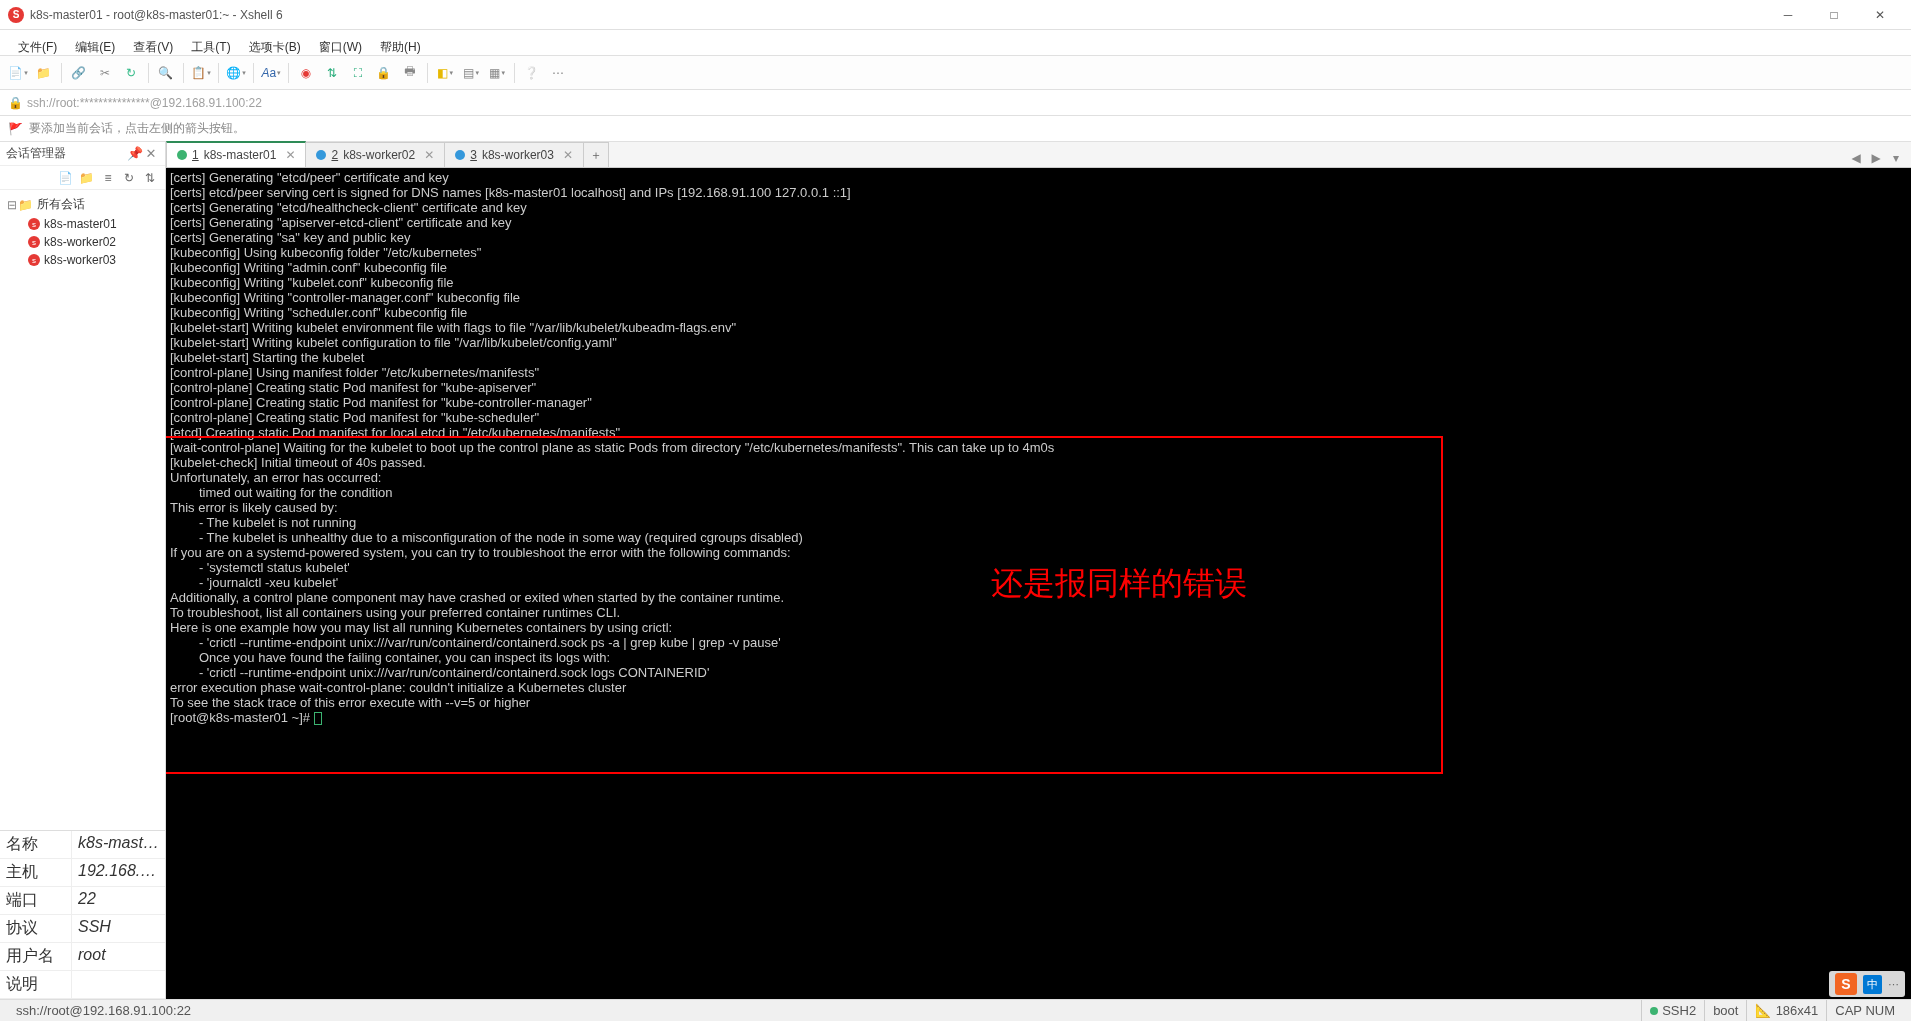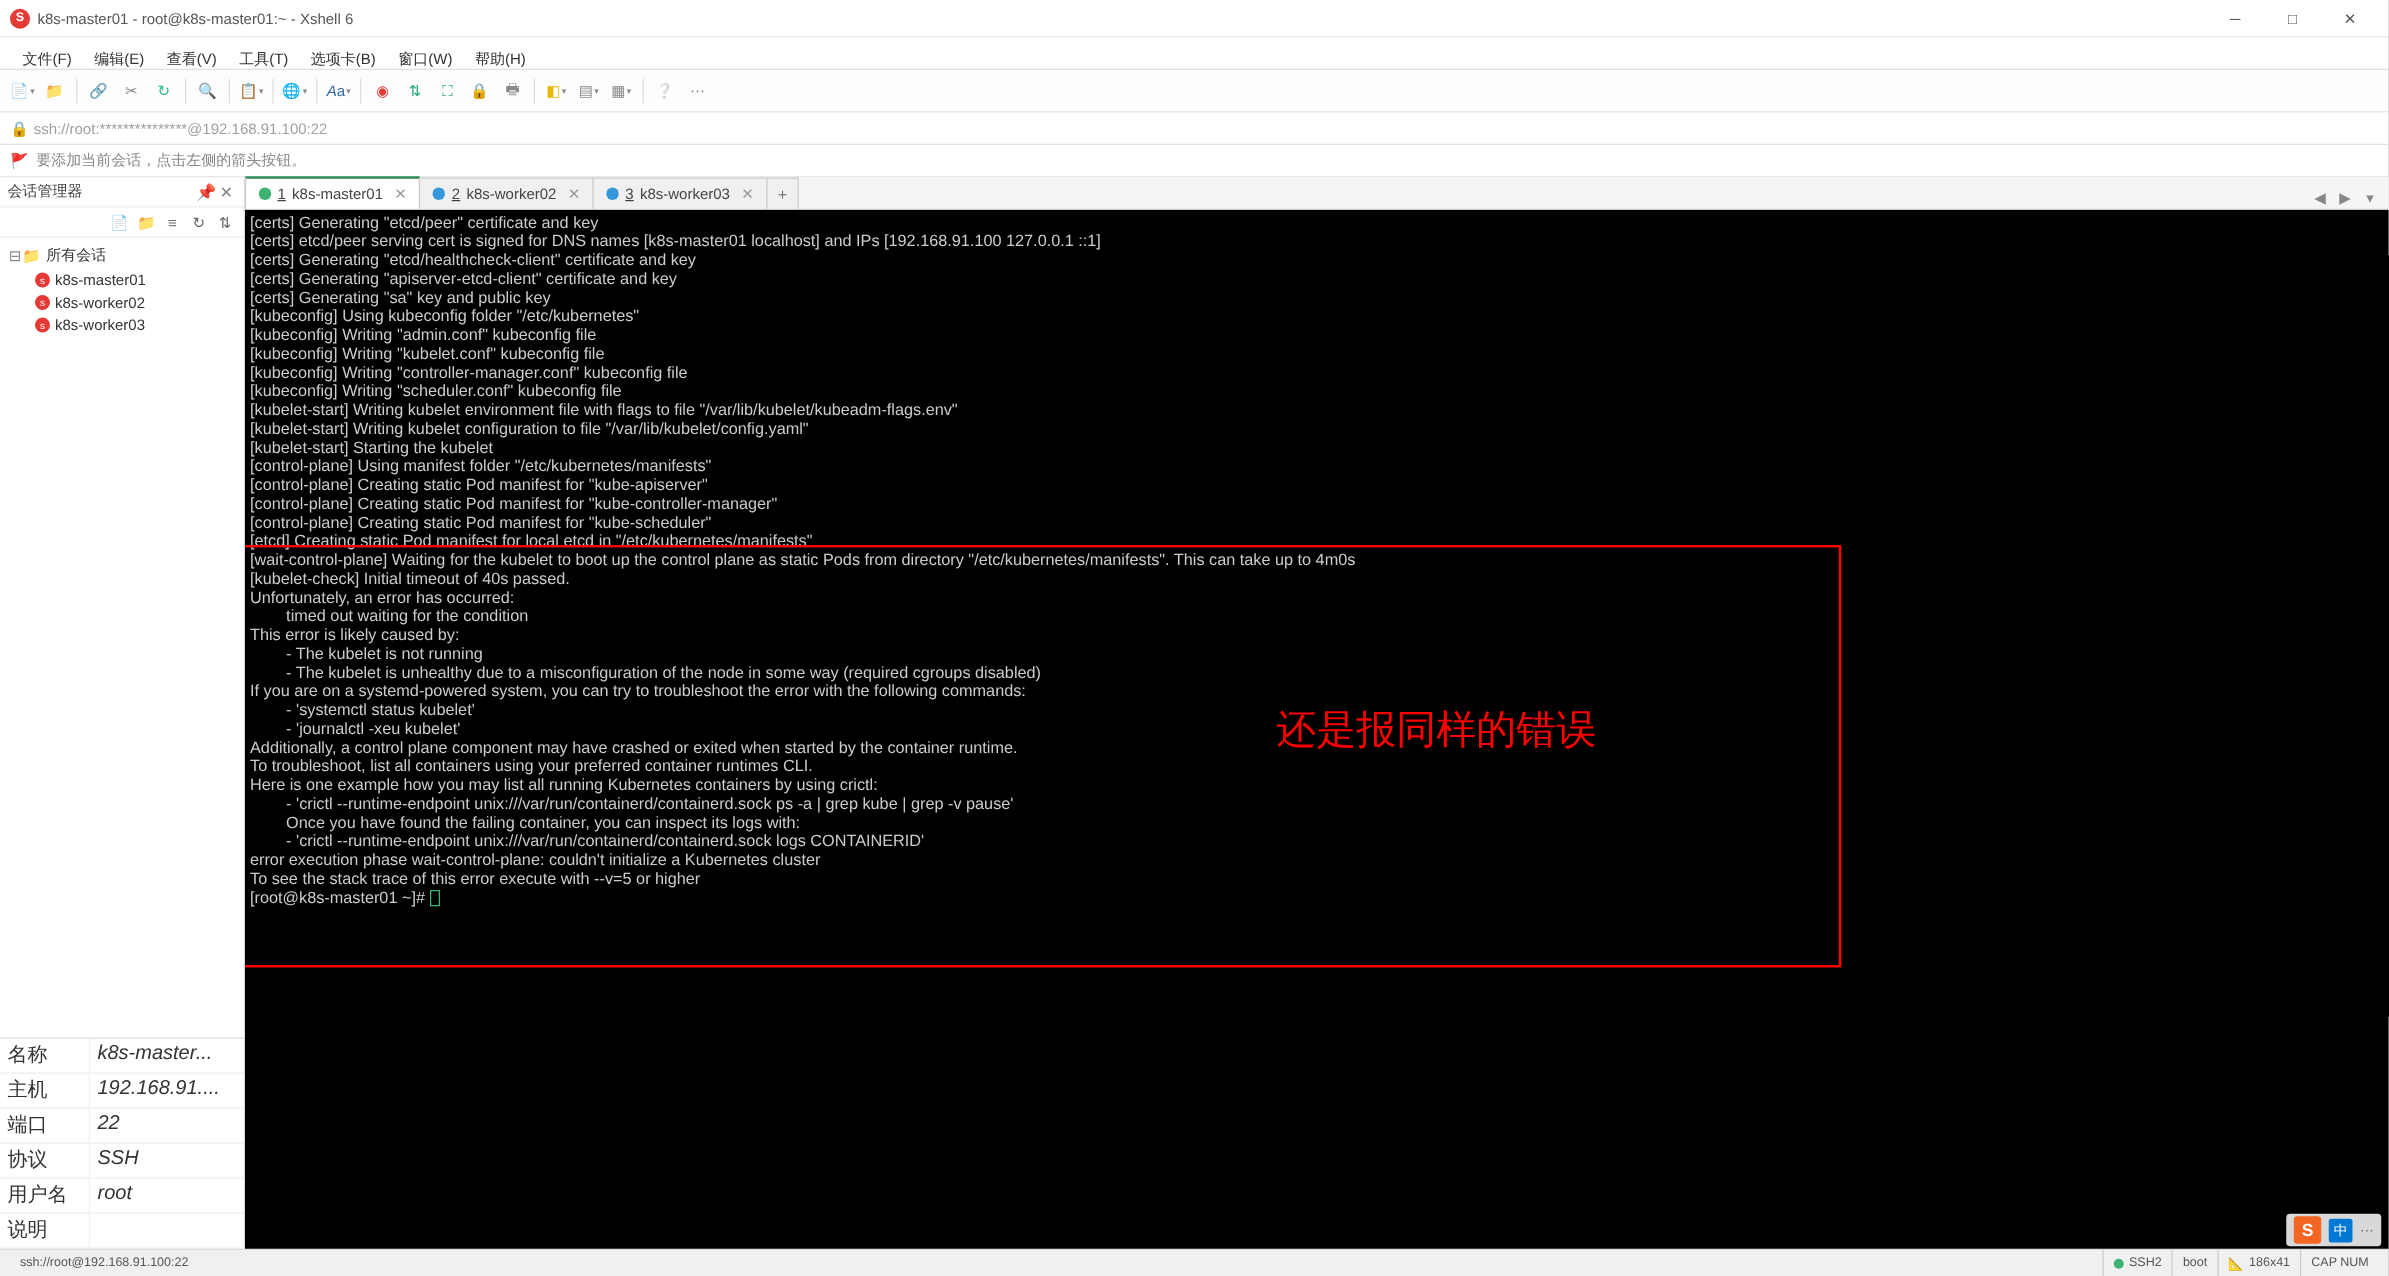--- a/index.html
+++ b/index.html
@@ -20,21 +20,21 @@
 .tsep { width: 1px; height: 20px; background: #ddd; margin: 0 3px; }
 
 .addrbar { height: 26px; background: #fff; display: flex; align-items: center; padding: 0 8px; border-bottom: 1px solid #e0e0e0; color: #a0a0a0; font-size: 12px; }
 .addrbar .lock { color: #c0a050; margin-right: 4px; }
 
 .hintbar { height: 26px; background: #fff; display: flex; align-items: center; padding: 0 8px; border-bottom: 1px solid #e0e0e0; color: #888; font-size: 12px; }
 .hintbar .flag { color: #d33; margin-right: 6px; }
 
 .workspace { flex: 1; display: flex; min-height: 0; }
 
-.sidebar { width: 196px; background: #fff; border-right: 1px solid #ddd; display: flex; flex-direction: column; }
+.sidebar { width: 166px; background: #fff; border-right: 1px solid #ddd; display: flex; flex-direction: column; }
 .sidebar-header { height: 24px; display: flex; align-items: center; padding: 0 6px; border-bottom: 1px solid #eee; color: #444; font-size: 12px; }
 .sidebar-header .spacer { flex: 1; }
 .sidebar-header .ctrl { width: 16px; height: 16px; display: flex; align-items: center; justify-content: center; cursor: pointer; color: #888; font-size: 13px; }
 .sidebar-tools { height: 24px; display: flex; align-items: center; justify-content: flex-end; padding: 0 6px; border-bottom: 1px solid #eee; gap: 3px; }
 .sidebar-tools .t { width: 18px; height: 18px; display: flex; align-items: center; justify-content: center; color: #666; cursor: pointer; }
 .tree { flex: 1; padding: 4px 0; overflow: auto; }
 .tree-node { display: flex; align-items: center; padding: 2px 6px; cursor: pointer; color: #333; font-size: 12px; }
 .tree-node .exp { width: 12px; text-align: center; color: #888; }
 .tree-node .fld { color: #d9a43b; margin-right: 4px; }
 .tree-node .sess { width: 12px; height: 12px; background: #e53935; border-radius: 50%; margin-right: 4px; display: inline-flex; align-items: center; justify-content: center; color: #fff; font-size: 8px; }
@@ -59,21 +59,21 @@
 .tabstrip .tail { flex: 1; }
 .tabnav { display: flex; align-items: center; gap: 2px; padding-right: 6px; }
 .tabnav .nbtn { width: 18px; height: 18px; display: flex; align-items: center; justify-content: center; color: #888; cursor: pointer; }
 
 .terminal { flex: 1; background: #000; color: #ccc; font-family: "Consolas", "Courier New", monospace; font-size: 13px; line-height: 15px; padding: 2px 4px; overflow: auto; white-space: pre; position: relative; }
 .terminal .line { white-space: pre; }
 .term-cursor { display: inline-block; width: 8px; height: 13px; border: 1px solid #3cb371; vertical-align: middle; }
 .redbox { position: absolute; border: 2px solid #ff0000; pointer-events: none; }
 .redtext { position: absolute; color: #ff0000; font-family: "Microsoft YaHei", sans-serif; font-size: 32px; font-weight: 500; }
 
-.statusbar { height: 22px; background: #f0f0f0; border-top: 1px solid #ddd; display: flex; align-items: center; padding: 0 8px; font-size: 10px; color: #555; }
+.statusbar { height: 22px; background: #f0f0f0; border-top: 1px solid #ddd; display: flex; align-items: center; padding: 0 8px; font-size: 13px; color: #555; }
 .statusbar .sect { padding: 0 8px; border-left: 1px solid #ccc; height: 100%; display: flex; align-items: center; gap: 4px; }
 .statusbar .sect.first { border-left: none; flex: 1; }
 .statusbar .dot { width: 8px; height: 8px; background: #3cb371; border-radius: 50%; }
 
 .tray { position: absolute; right: 6px; bottom: 24px; display: flex; align-items: center; gap: 6px; background: rgba(240,240,240,0.9); padding: 2px 6px; border-radius: 3px; font-size: 11px; color: #666; }
 .tray .bigS { width: 22px; height: 22px; background: #f26522; color: #fff; border-radius: 3px; display: flex; align-items: center; justify-content: center; font-weight: bold; font-size: 14px; }
 </style>
 </head>
 <body>
 

